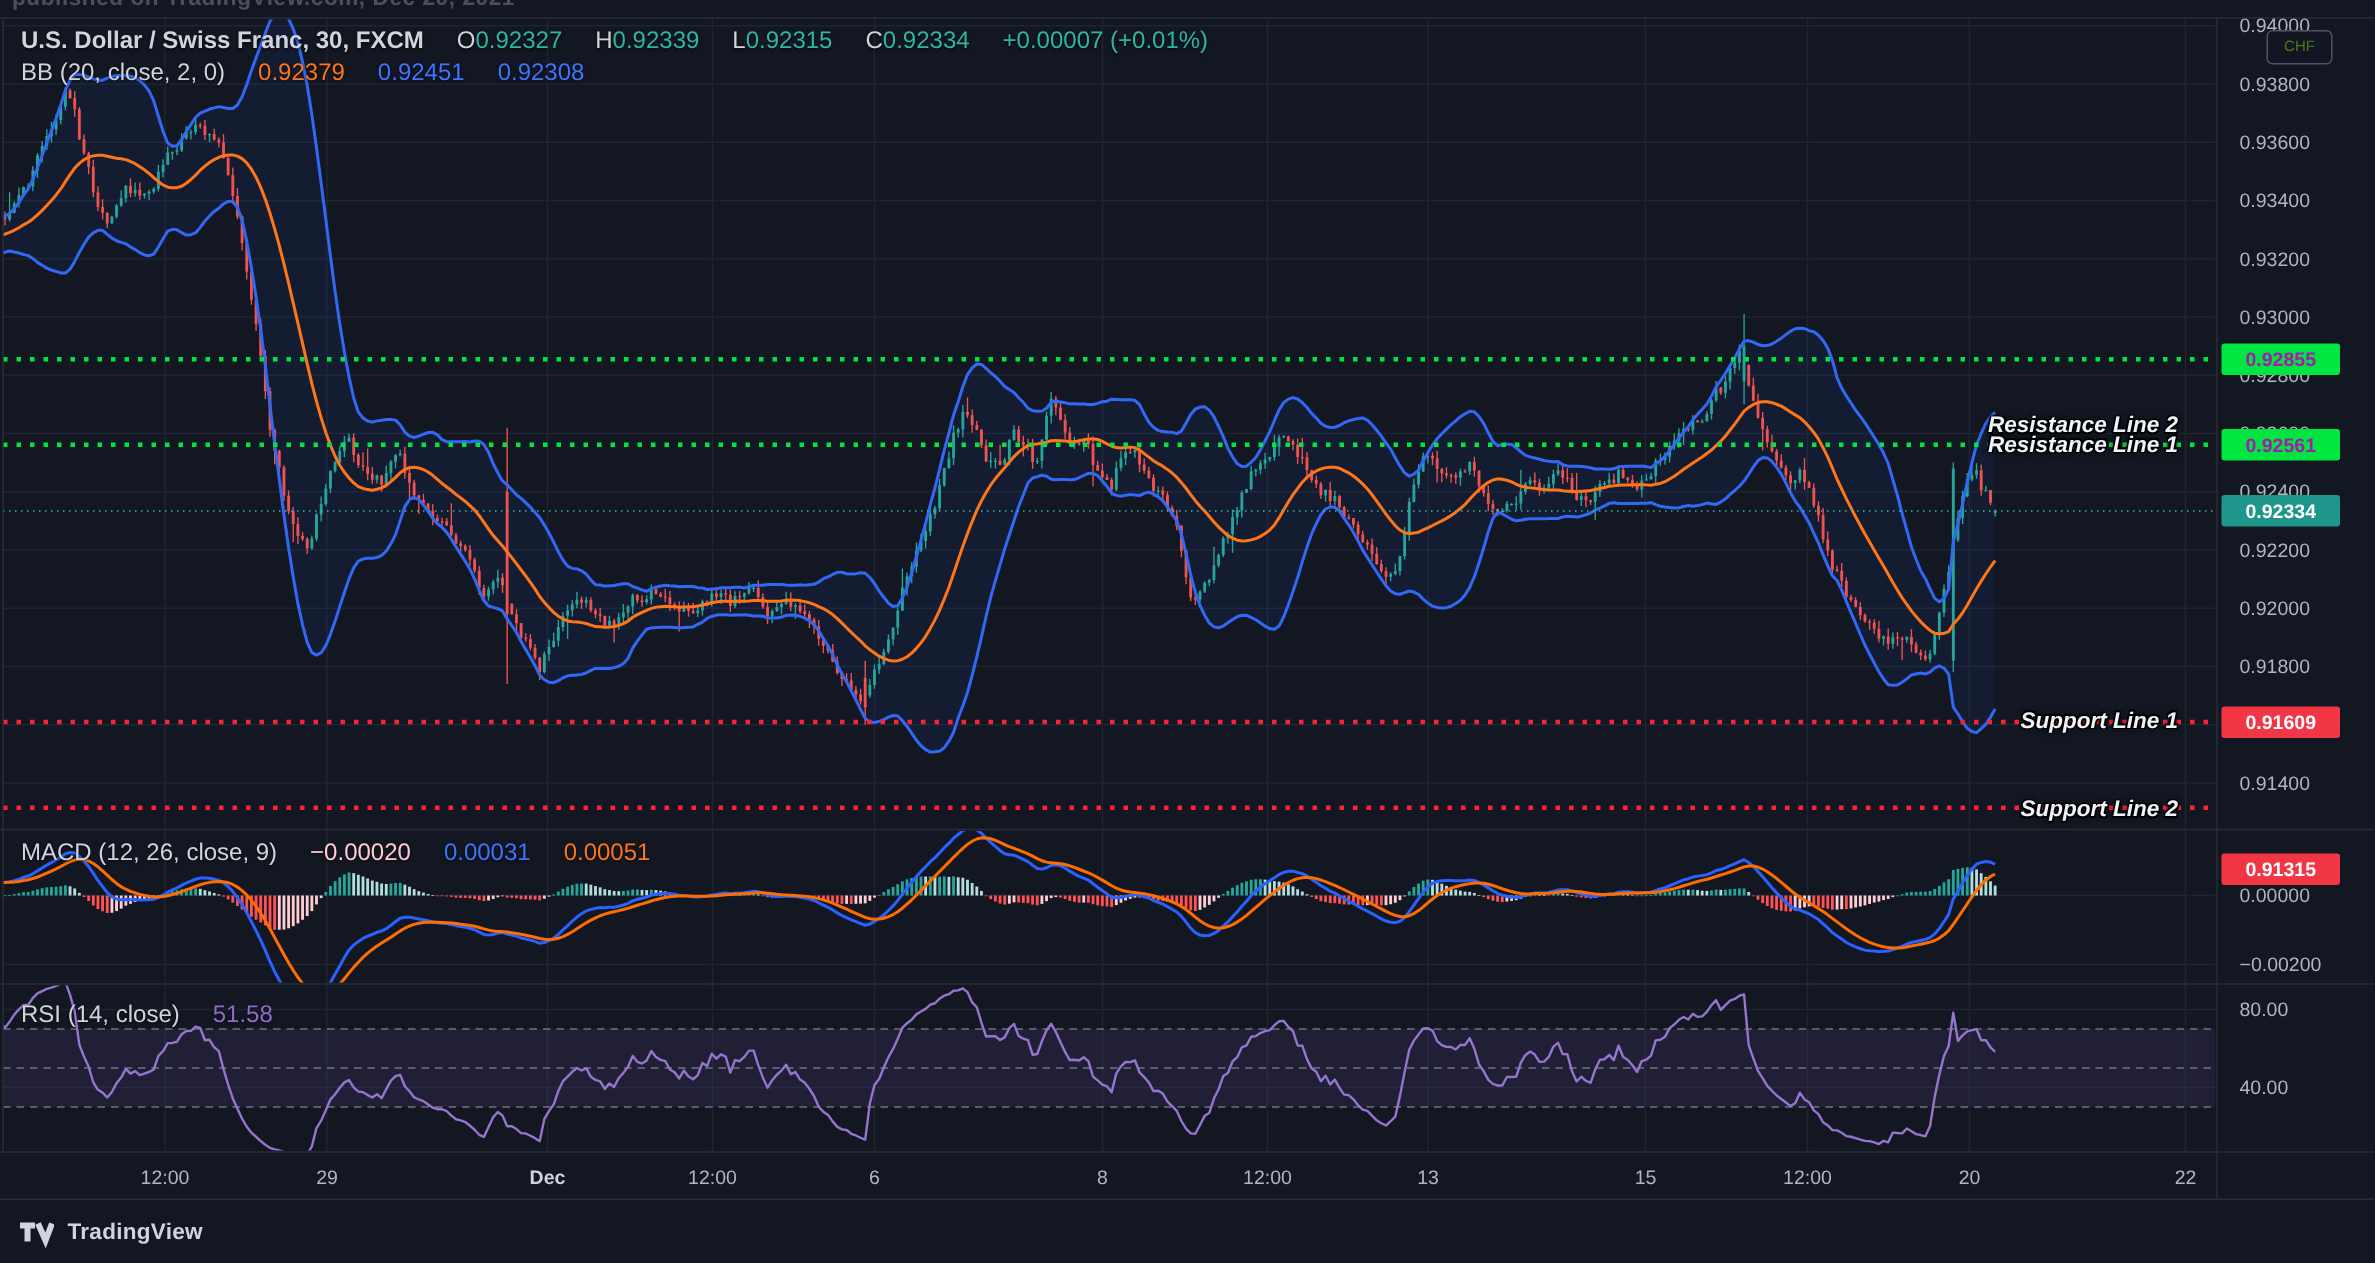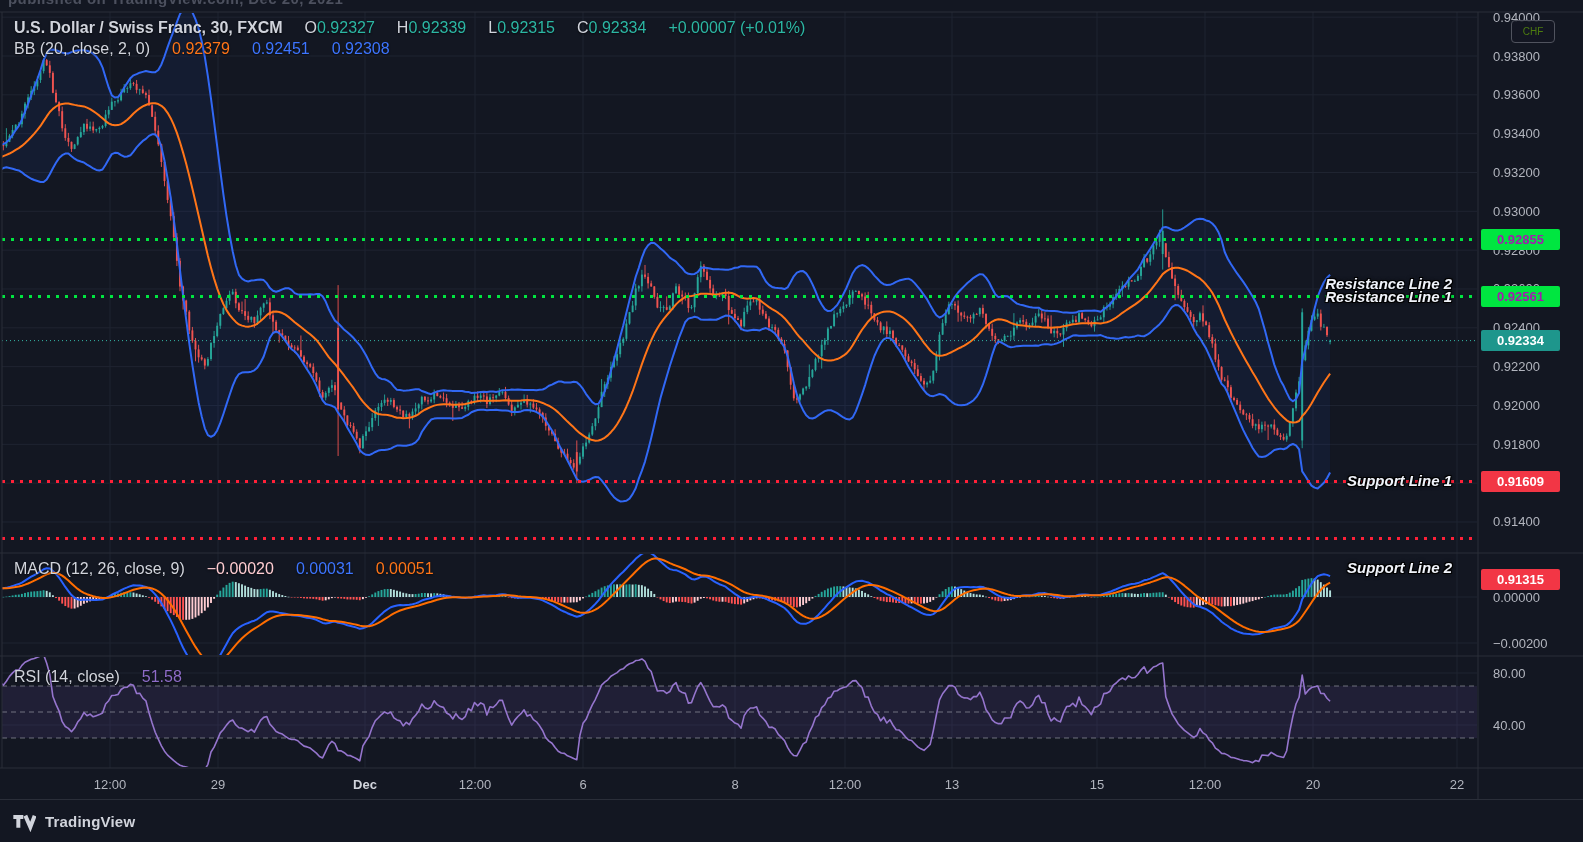--- a/index.html
+++ b/index.html
@@ -1485,21 +1485,21 @@
   </div>
 
   <div class="legend lrsi">
     <span>RSI (14, close)</span>
     <span class="v purple">51.58</span>
   </div>
 
   <div class="lvl-label" style="top: 228.481px; margin-top: 45px;">Resistance Line 2</div>
   <div class="lvl-label" style="top: 285.564px;">Resistance Line 1</div>
   <div class="lvl-label" style="top: 470.405px; text-align: right;">Support Line 1</div>
-  <div class="lvl-label" style="top: 557px; margin-left: 21px;">Support Line 2</div>
+  <div class="lvl-label" style="top: 529px; margin-left: 21px;">Support Line 2</div>
 
   <div class="lvl-badge resistance" style="top: 228.981px;">0.92855</div>
   <div class="lvl-badge resistance" style="top: 286.064px;">0.92561</div>
   <div class="lvl-badge support" style="top: 470.905px;">0.91609</div>
   <div class="lvl-badge support" style="top: 527.988px; margin-top: 41px;">0.91315</div>
 
   <div class="last-badge" id="lastBadge" style="top: 330.139px;">0.92334</div>
   <div class="chf-badge">CHF</div>
 
   <div class="footer">

